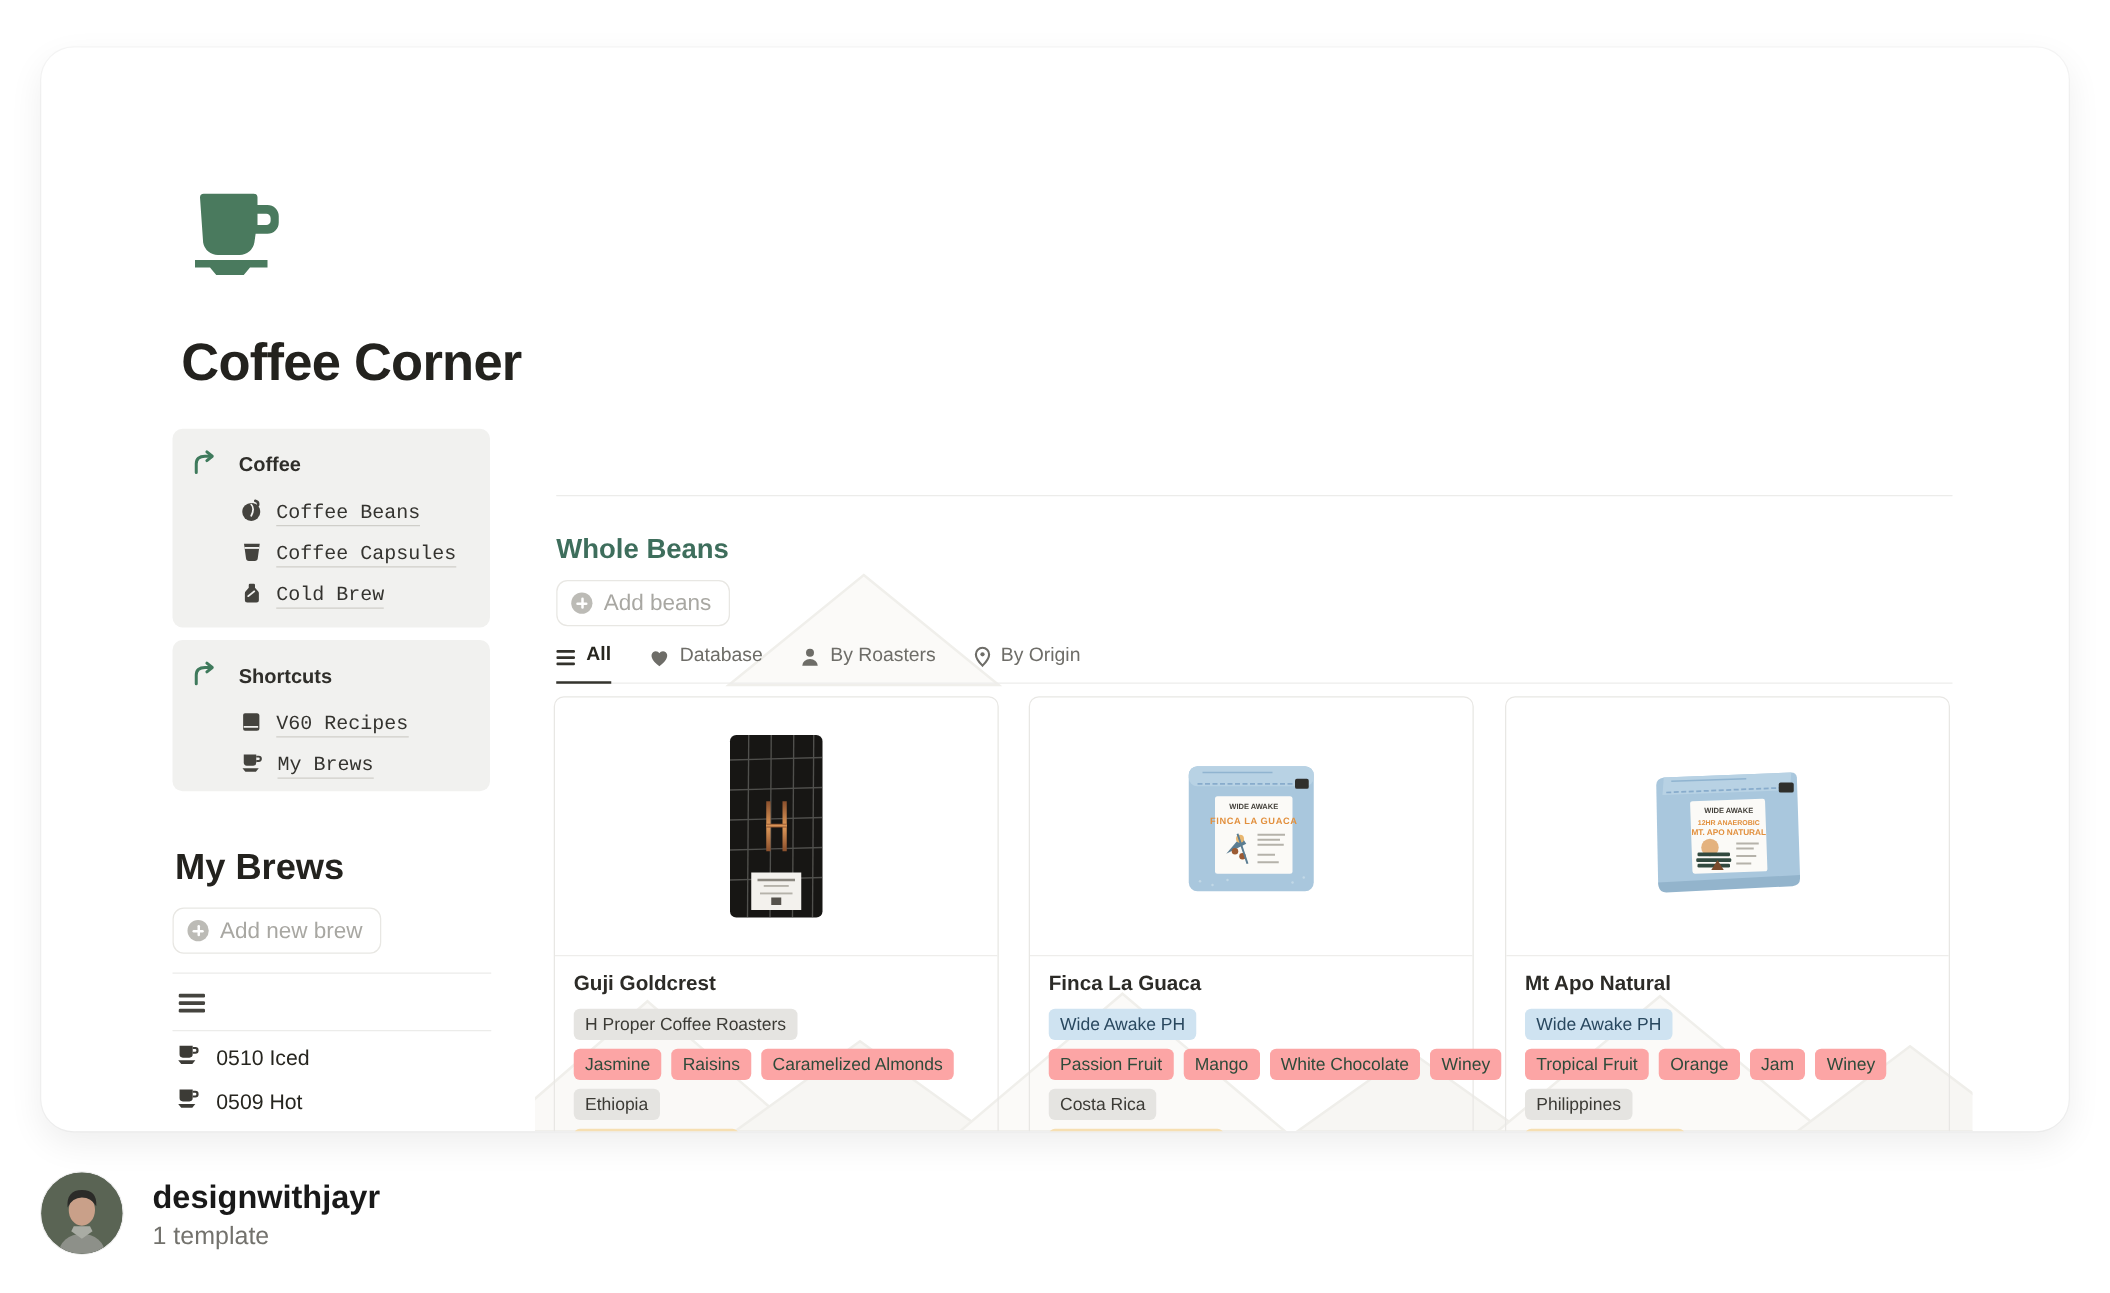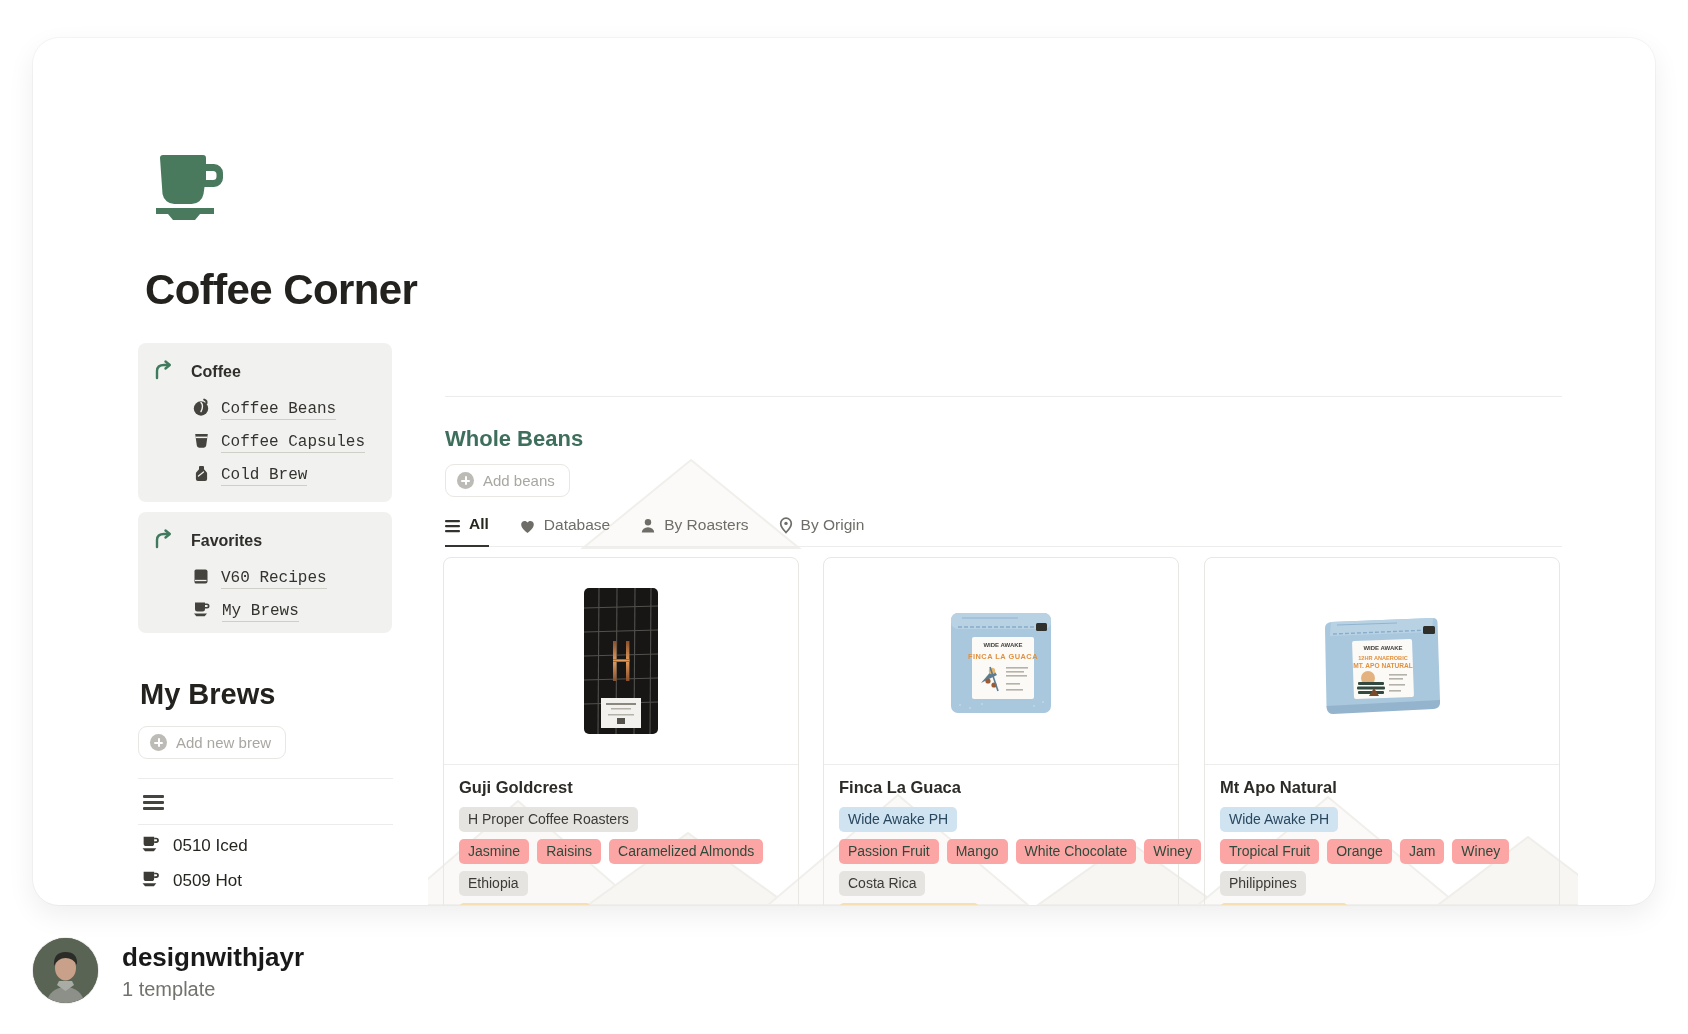--- a/index.html
+++ b/index.html
@@ -35,21 +35,21 @@
   .side-header .label{font-size:16px;font-weight:700;color:#2f2e2a;}
   .side-item{display:flex;align-items:center;gap:10px;margin-left:39px;height:33px;}
   .side-item .link{
     font-size:16px;color:#34332f;border-bottom:1.5px solid #cfcec9;padding-bottom:1px;cursor:pointer;font-family:Liberation Mono, monospace;
   }
   
   .mybrews-title{position:absolute;left:107px;top:640px;font-size:29px;font-weight:700;color:#23221e;z-index:1;}
   .pill-btn{
     position:absolute;display:inline-flex;align-items:center;gap:9px;
     border:1px solid #e8e7e3;border-radius:9px;background:#fff;
-    color:#a8a7a2;font-size:15px;padding:7px 14px 7px 11px;cursor:pointer;z-index:1;
+    color:#a8a7a2;font-size:18px;padding:7px 14px 7px 11px;cursor:pointer;z-index:1;
   }
   .add-brew-btn{left:105px;top:688px;}
   .side-divider{position:absolute;left:105px;width:255px;height:1px;background:#ececea;z-index:1;}
   .div1{top:740px;}
   .div2{top:786px;}
   .drag-handle{position:absolute;left:110px;top:757px;display:flex;flex-direction:column;gap:3.4px;z-index:1;cursor:pointer;}
   .drag-handle span{display:block;width:21px;height:2.6px;background:#45443f;border-radius:1px;}
   .brew-item{position:absolute;left:107px;display:flex;align-items:center;gap:11px;z-index:1;cursor:pointer;}
   .brew-item .bl{font-size:17px;font-weight:500;color:#26251f;}
   .brew-1{top:796px;}
@@ -165,21 +165,21 @@
   </div>
 
   <div class="side-box shortcuts">
     <div class="side-header">
       <span>
         <svg width="22" height="22" viewBox="0 0 22 22">
           <path d="M4 19 V12 Q4 6 11 6 H15" fill="none" stroke="#3f7a5c" stroke-width="2.4" stroke-linecap="round"></path>
           <path d="M12.5 2.5 L16.8 6 L12.5 9.5" fill="none" stroke="#3f7a5c" stroke-width="2.4" stroke-linecap="round" stroke-linejoin="round"></path>
         </svg>
       </span>
-      <span class="label">Favorites</span>
+      <span class="label">Shortcuts</span>
     </div>
     <div class="side-item">
       <span>
         <svg width="19" height="19" viewBox="0 0 19 19">
           <path d="M4 2.5 h9.5 a2 2 0 0 1 2 2 v10 a2 2 0 0 1 -2 2 H4 a1.5 1.5 0 0 1 -1.5 -1.5 V4 A1.5 1.5 0 0 1 4 2.5 z" fill="#44433e"></path>
           <path d="M3 13.5 h11.5" stroke="#f1f1ef" stroke-width="1.3"></path>
         </svg>
       </span>
       <span class="link">V60 Recipes</span>
     </div>

